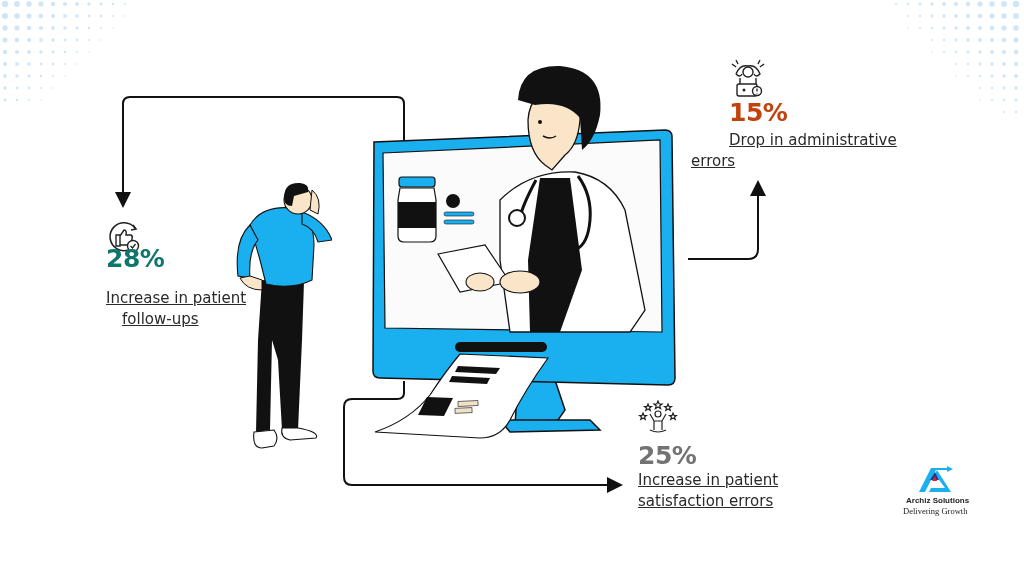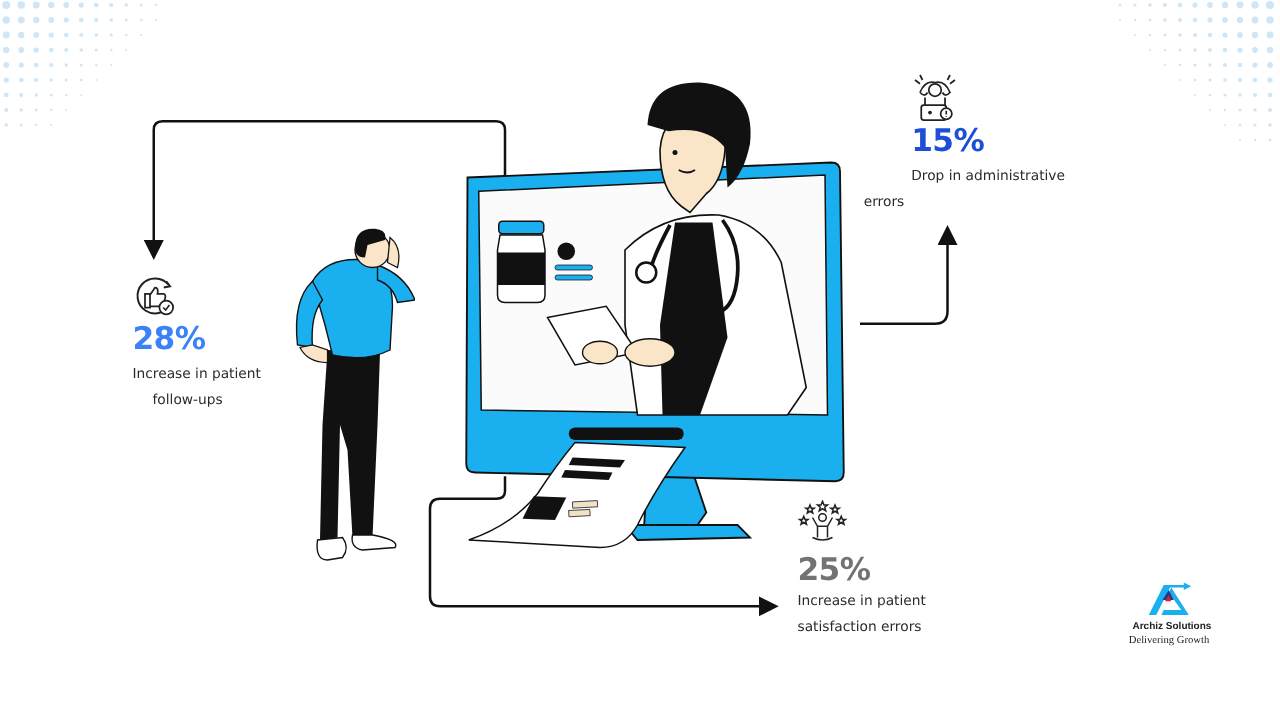--- a/index.html
+++ b/index.html
@@ -1,21 +1,21 @@
 <!DOCTYPE html>
 <html><head>
 <meta charset="utf-8">
 <style>
   html, body { margin:0; padding:0; }
   body { width:1024px; height:576px; background:#ffffff; position:relative; overflow:hidden;
          font-family:"DejaVu Sans", "Liberation Sans", sans-serif; color:#222; }
   .abs { position:absolute; }
   .dots { position:absolute; }
   .stat-pct { position:absolute; font-weight:bold; font-size:25px; letter-spacing:-0.5px; }
-  .stat-desc { position:absolute; font-size:11px; line-height:21px; color:#2a2a2a; white-space:nowrap; }
+  .stat-desc { position:absolute; font-size:15px; line-height:21px; color:#2a2a2a; white-space:nowrap;text-decoration:underline; }
   .icon { position:absolute; }
   svg { display:block; }
   .logo-name { position:absolute; font-family:"Liberation Sans", sans-serif; font-weight:bold; font-size:8px; color:#222; }
   .logo-tag { position:absolute; font-family:"Liberation Serif", serif; font-size:8.5px; color:#222; }
 </style>
 </head>
 <body>
 
 <div class="dots" style="left:0;top:0;">
   <svg width="140" height="110" id="dots-left">
@@ -249,36 +249,36 @@
 
 <div class="icon" style="left:106px;top:220px;">
   <svg width="36" height="36" viewBox="0 0 36 36">
     <path d="M29,8 A14,14 0 1 0 31,22" fill="none" stroke="#222" stroke-width="1.6"></path>
     <path d="M27,5 L30,9 L25,10" fill="none" stroke="#222" stroke-width="1.6"></path>
     <path d="M10,15 L14,15 L14,26 L10,26 Z M14,16 L18,10 Q21,10 20,15 L25,15 Q27,16 26,19 L24,25 L14,25" fill="none" stroke="#222" stroke-width="1.4"></path>
     <circle cx="27" cy="26" r="5.5" fill="#fff" stroke="#222" stroke-width="1.4"></circle>
     <path d="M24.5,26 L26.5,28 L29.5,24" fill="none" stroke="#222" stroke-width="1.3"></path>
   </svg>
 </div>
-<div class="stat-pct" style="left:106px;top:256px;color:#3b82f6;">28%</div>
+<div class="stat-pct" style="left:106px;top:244px;color:#0f766e;">28%</div>
 <div class="stat-desc" style="left:106px;top:288px;">Increase in patient</div>
 <div class="stat-desc" style="left:122px;top:309px;">follow-ups</div>
 
 <div class="icon" style="left:728px;top:58px;">
   <svg width="40" height="42" viewBox="0 0 40 42">
     <path d="M4,6 L8,9 M8,2 L10,6 M36,6 L32,9 M32,2 L30,6" stroke="#222" stroke-width="1.4"></path>
     <circle cx="20" cy="14" r="5" fill="none" stroke="#222" stroke-width="1.4"></circle>
     <path d="M8,16 Q12,6 20,8 Q28,6 32,16 Q28,20 26,16 M14,16 Q12,20 8,16 M12,20 L12,28 M28,20 L28,28" fill="none" stroke="#222" stroke-width="1.4"></path>
     <rect x="9" y="26" width="20" height="12" rx="2" fill="#fff" stroke="#222" stroke-width="1.4"></rect>
     <circle cx="16" cy="32" r="1.5" fill="#222"></circle>
     <circle cx="29" cy="33" r="4.5" fill="#fff" stroke="#222" stroke-width="1.4"></circle>
     <path d="M29,30.5 L29,33.5 M29,35 L29,35.5" stroke="#222" stroke-width="1.3"></path>
   </svg>
 </div>
-<div class="stat-pct" style="left:729px;top:98px;color:#1d4ed8;">15%</div>
+<div class="stat-pct" style="left:729px;top:98px;color:#c2410c;">15%</div>
 <div class="stat-desc" style="left:729px;top:130px;">Drop in administrative</div>
 <div class="stat-desc" style="left:691px;top:151px;">errors</div>
 
 <div class="icon" style="left:638px;top:400px;">
   <svg width="40" height="34" viewBox="0 0 40 34">
     <g fill="none" stroke="#222" stroke-width="1.2">
       <path d="M20,1 L21.2,4 L24,4 L21.8,5.8 L22.6,8.6 L20,7 L17.4,8.6 L18.2,5.8 L16,4 L18.8,4 Z"></path>
       <path d="M10,4 L11,6.5 L13.4,6.5 L11.5,8 L12.2,10.4 L10,9 L7.8,10.4 L8.5,8 L6.6,6.5 L9,6.5 Z"></path>
       <path d="M30,4 L31,6.5 L33.4,6.5 L31.5,8 L32.2,10.4 L30,9 L27.8,10.4 L28.5,8 L26.6,6.5 L29,6.5 Z"></path>
       <path d="M5,13 L6,15.5 L8.4,15.5 L6.5,17 L7.2,19.4 L5,18 L2.8,19.4 L3.5,17 L1.6,15.5 L4,15.5 Z"></path>

